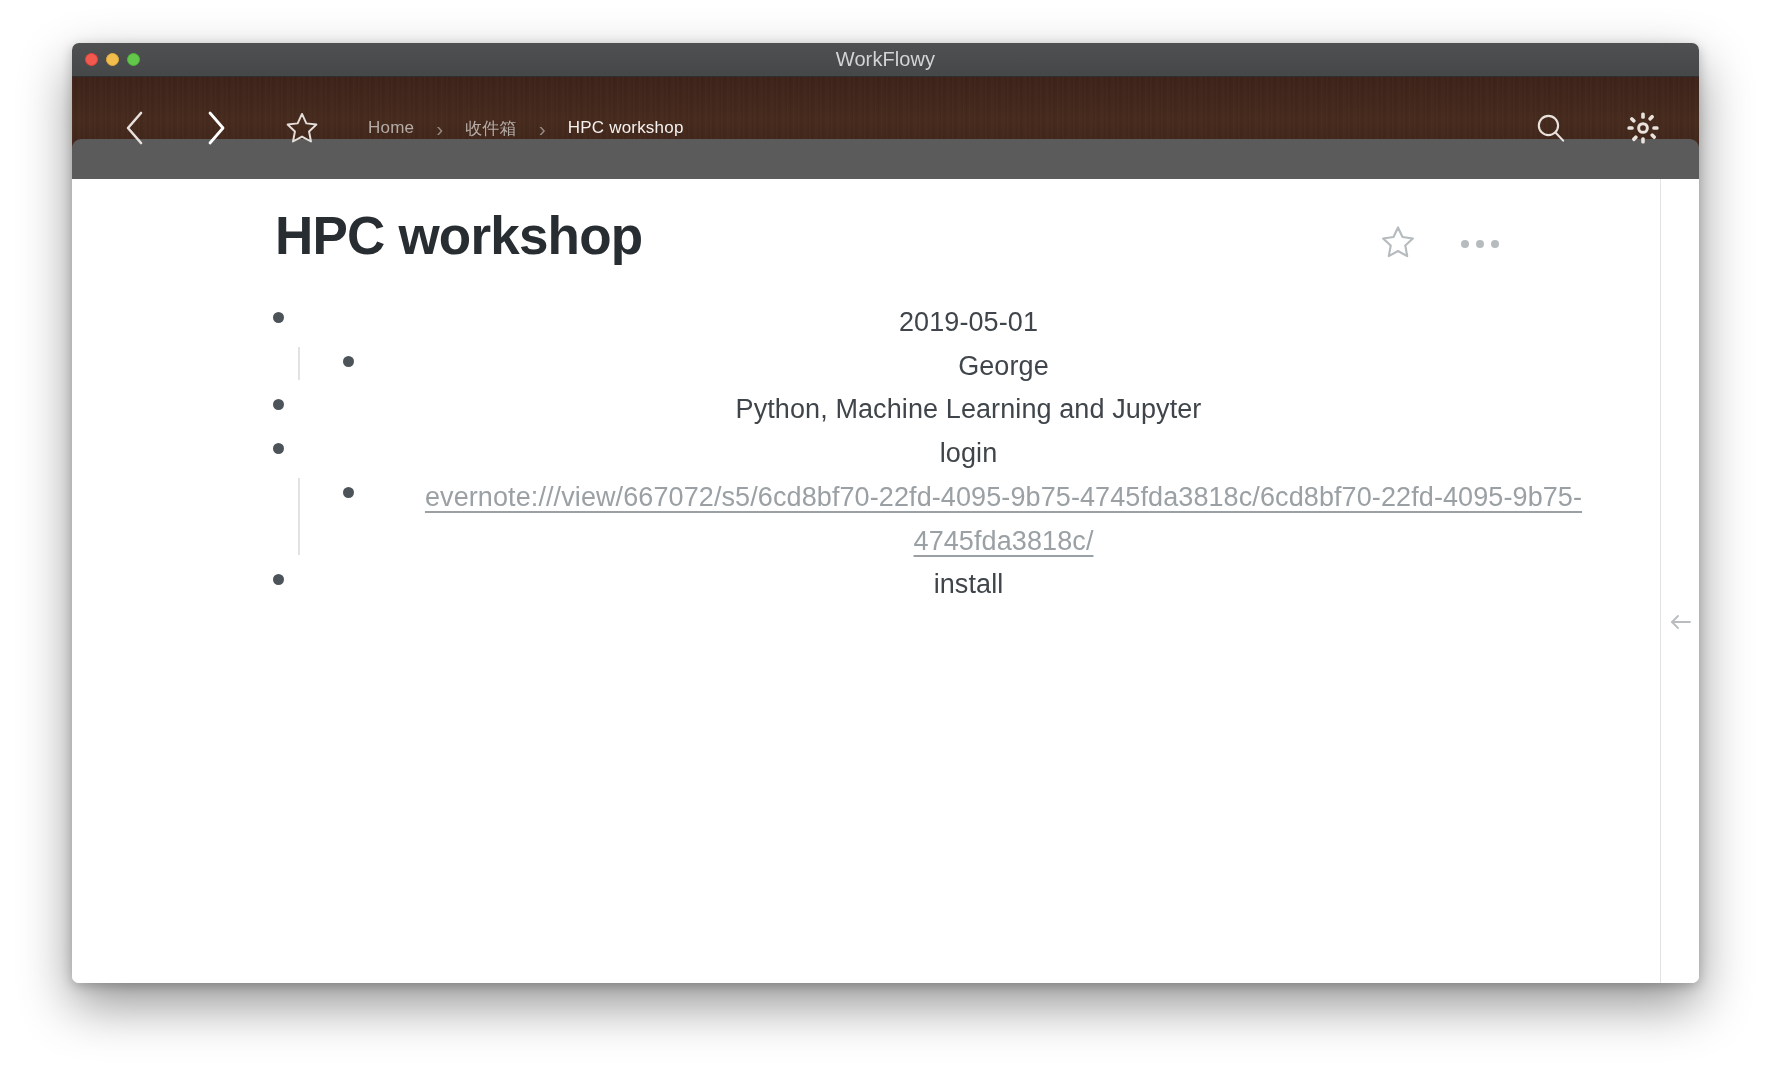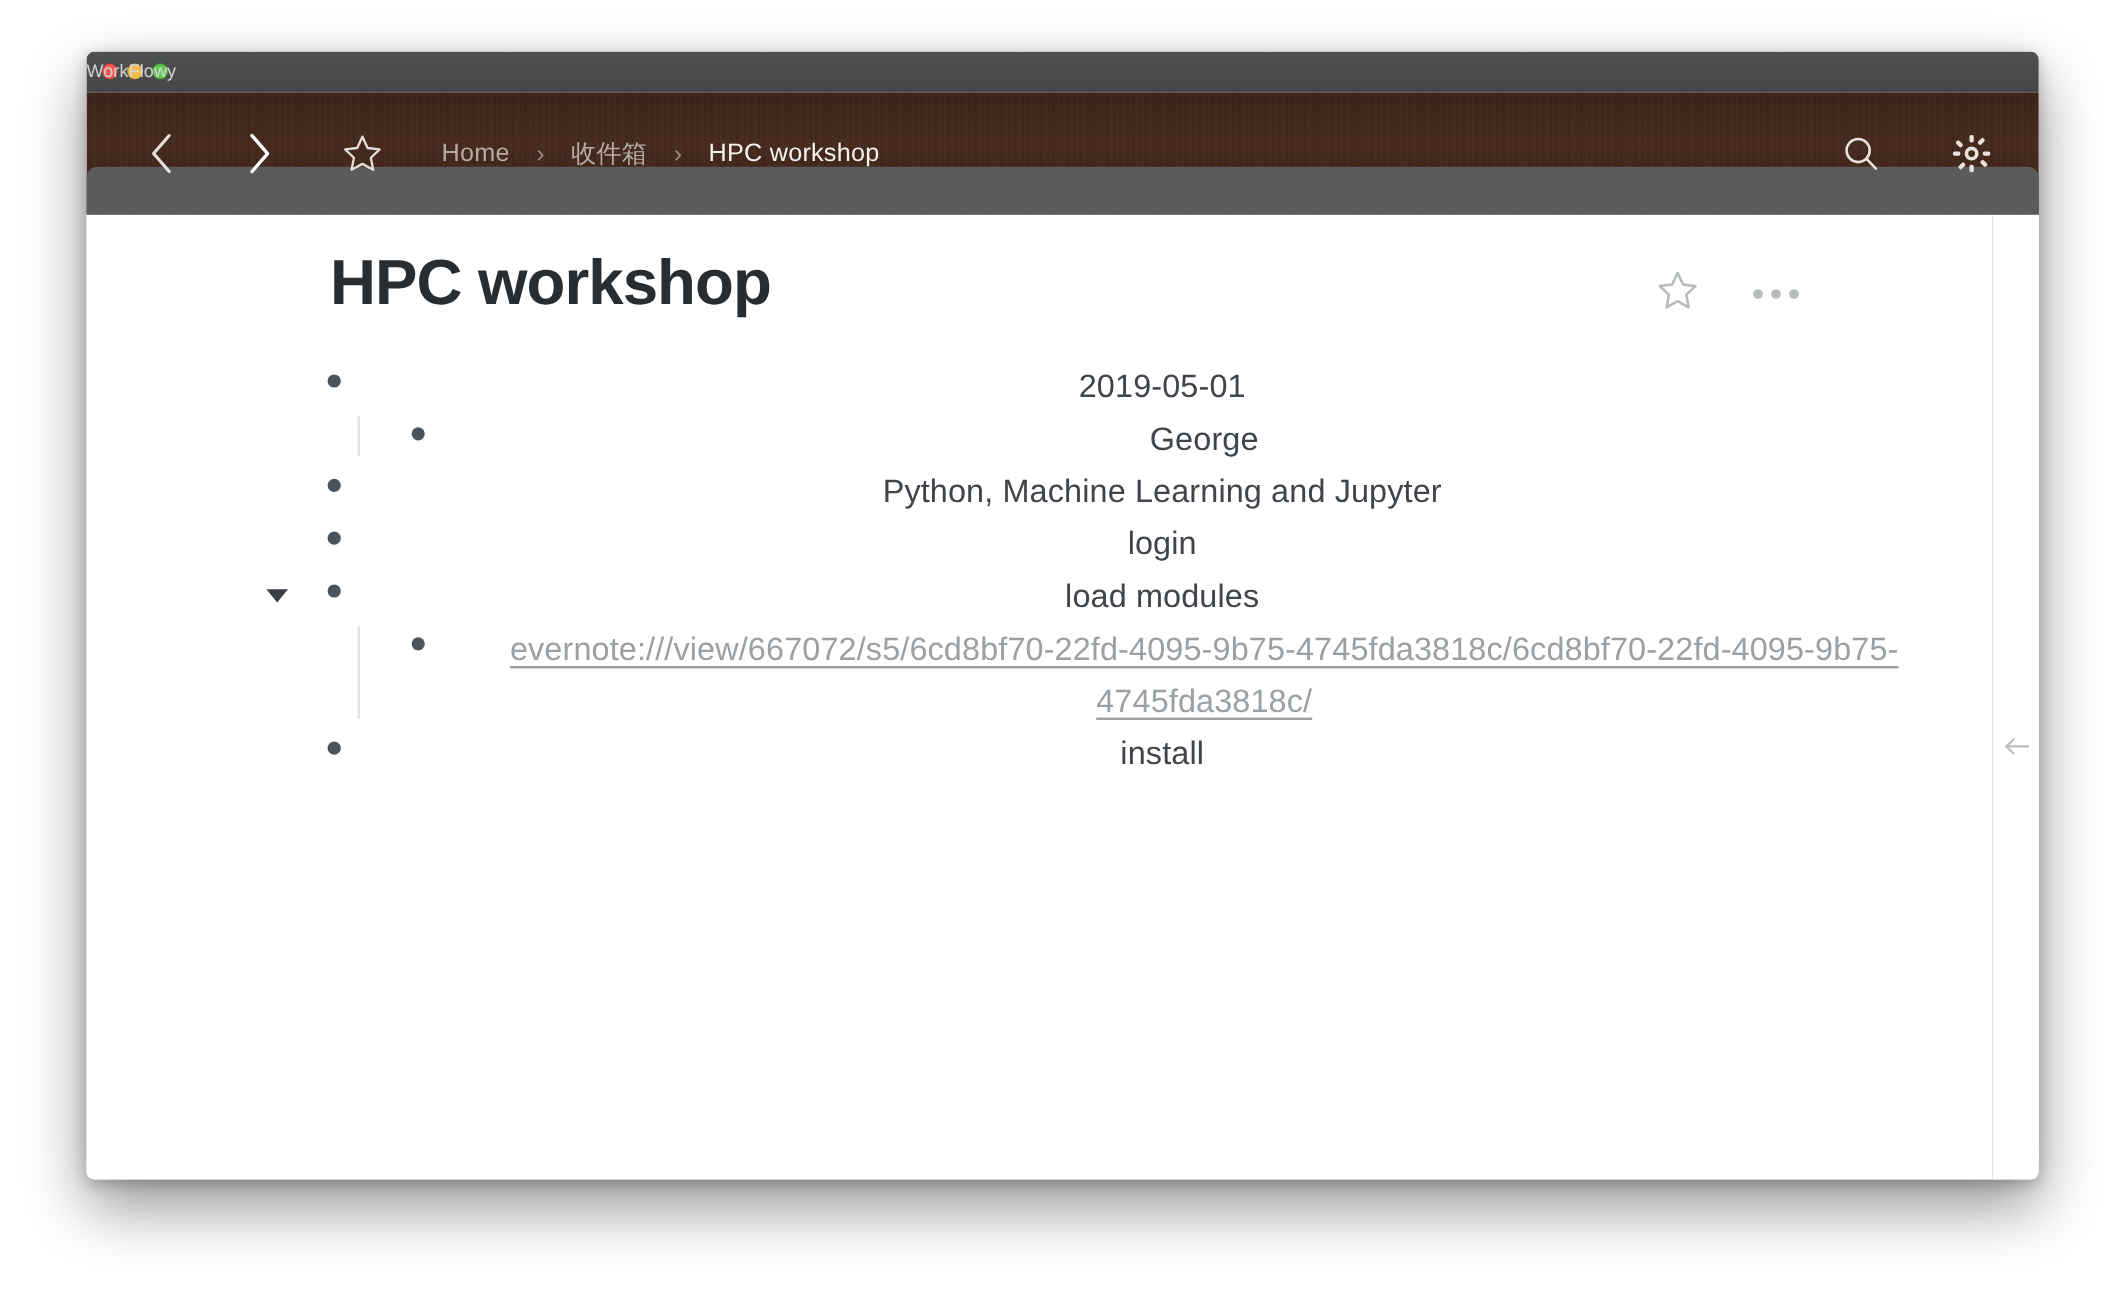--- a/index.html
+++ b/index.html
@@ -51,22 +51,22 @@
     border-radius: 50%;
     display: block;
   }
   .light.red    { background: #f1594f; border: 0.5px solid #e0463d; }
   .light.yellow { background: #f2bd4d; border: 0.5px solid #e0ad3b; }
   .light.green  { background: #62c74a; border: 0.5px solid #4fb53a; }
 
   .win-title {
     position: absolute;
     left: 0; right: 0;
-    text-align: left;
-    font-size: 15px;
+    text-align: center;
+    font-size: 20px;
     color: #d3d4d5;
     letter-spacing: 0.1px;
     pointer-events: none;
   }
 
   
   .navbar {
     position: relative;
     height: 102px;
     background:
@@ -116,21 +116,21 @@
   .star-nav   { margin-right: 44px; }
 
   .breadcrumb {
     display: flex;
     align-items: center;
     gap: 0;
     flex: 1 1 auto;
     min-width: 0;
   }
   .crumb {
-    font-size: 21px;
+    font-size: 17px;
     color: #b4aba6;
     white-space: nowrap;
     letter-spacing: 0.2px;
   }
   .crumb.current { color: #f4f1ef; }
   .crumb-sep {
     font-size: 21px;
     color: #968a83;
     margin: 0 22px;
     line-height: 1;
@@ -435,29 +435,20 @@
         <div class="node">
           <div class="row">
             <div class="bullet-wrap">
               <span class="bullet"></span>
             </div>
             <div class="row-text">login</div>
           </div>
         </div>
 
         <div class="node">
-          <div class="row">
-            <div class="arrow-wrap">
-              <span class="tri"></span>
-            </div>
-            <div class="bullet-wrap">
-              <span class="bullet"></span>
-            </div>
-            <div class="row-text">load modules</div>
-          </div>
           <div class="children">
             <div class="row">
               <div class="bullet-wrap">
                 <span class="bullet"></span>
               </div>
               <div class="row-text link">evernote:///view/667072/s5/6cd8bf70-22fd-4095-9b75-4745fda3818c/6cd8bf70-22fd-4095-9b75-4745fda3818c/</div>
             </div>
           </div>
         </div>
 

